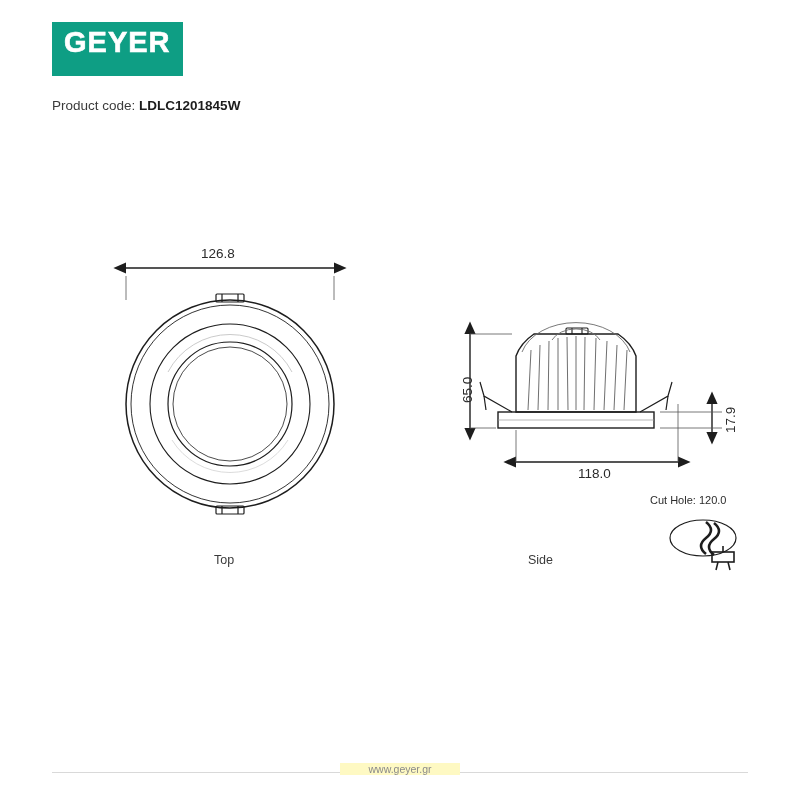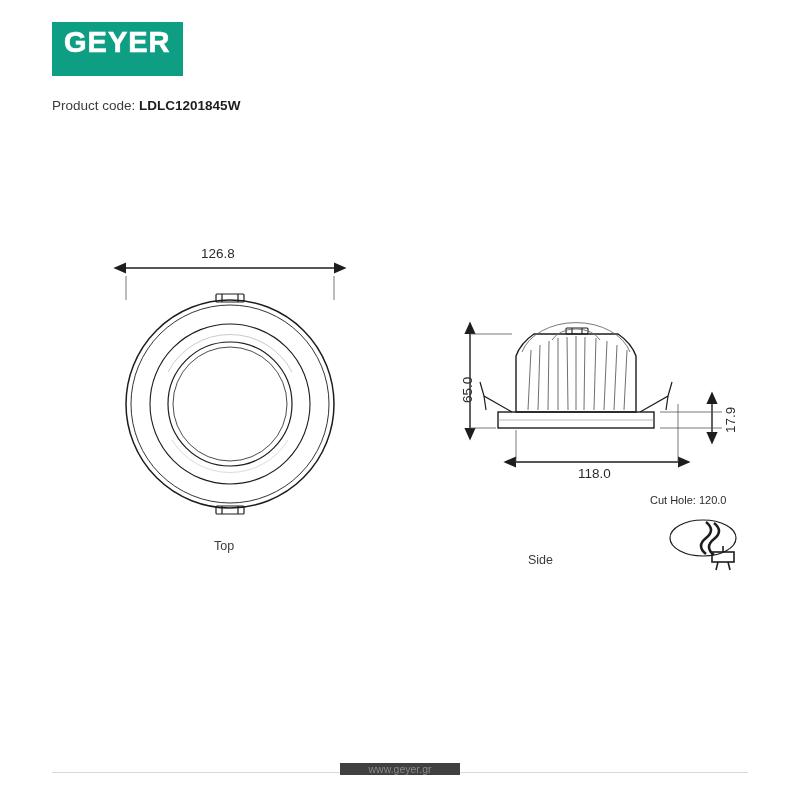--- a/index.html
+++ b/index.html
@@ -95,21 +95,21 @@
     background: #d9d9d9;
   }
   .footer-url {
     position: absolute;
     left: 0;
     right: 0;
     top: 763px;
     text-align: center;
     font-size: 10.5px;
     color: #8a8a8a;
-    background: #404040;
+    background: #fef9c3;
     width: 120px;
     margin: 0 auto;
   }
 </style>
 </head>
 <body>
 
 <div class="header">
   <div class="logo">
     <span class="logo-text">GEYER</span>
@@ -241,21 +241,21 @@
     <g stroke-width="1.6">
       <rect x="712" y="552" width="22" height="10"></rect>
       <line x1="718" y1="562" x2="716" y2="570"></line>
       <line x1="728" y1="562" x2="730" y2="570"></line>
       <line x1="723" y1="546" x2="723" y2="552"></line>
     </g>
   </g>
 </svg>
 
 <div class="lbl dim" style="left:201px; top:246px;">126.8</div>
-<div class="lbl view" style="left:214px; top:539px;">Top</div>
+<div class="lbl view" style="left:214px; top:553px;">Top</div>
 
 <div class="lbl dim rot" style="left:460px; top:403px;">65.0</div>
 <div class="lbl dim" style="left:578px; top:466px;text-align:right;">118.0</div>
 <div class="lbl dim rot" style="left:723px; top:433px;">17.9</div>
 <div class="lbl view" style="left:528px; top:553px;">Side</div>
 
 <div class="lbl" style="left:650px; top:494px;">Cut Hole: 120.0</div>
 
 <div class="footer-rule"></div>
 <div class="footer-url">www.geyer.gr</div>

